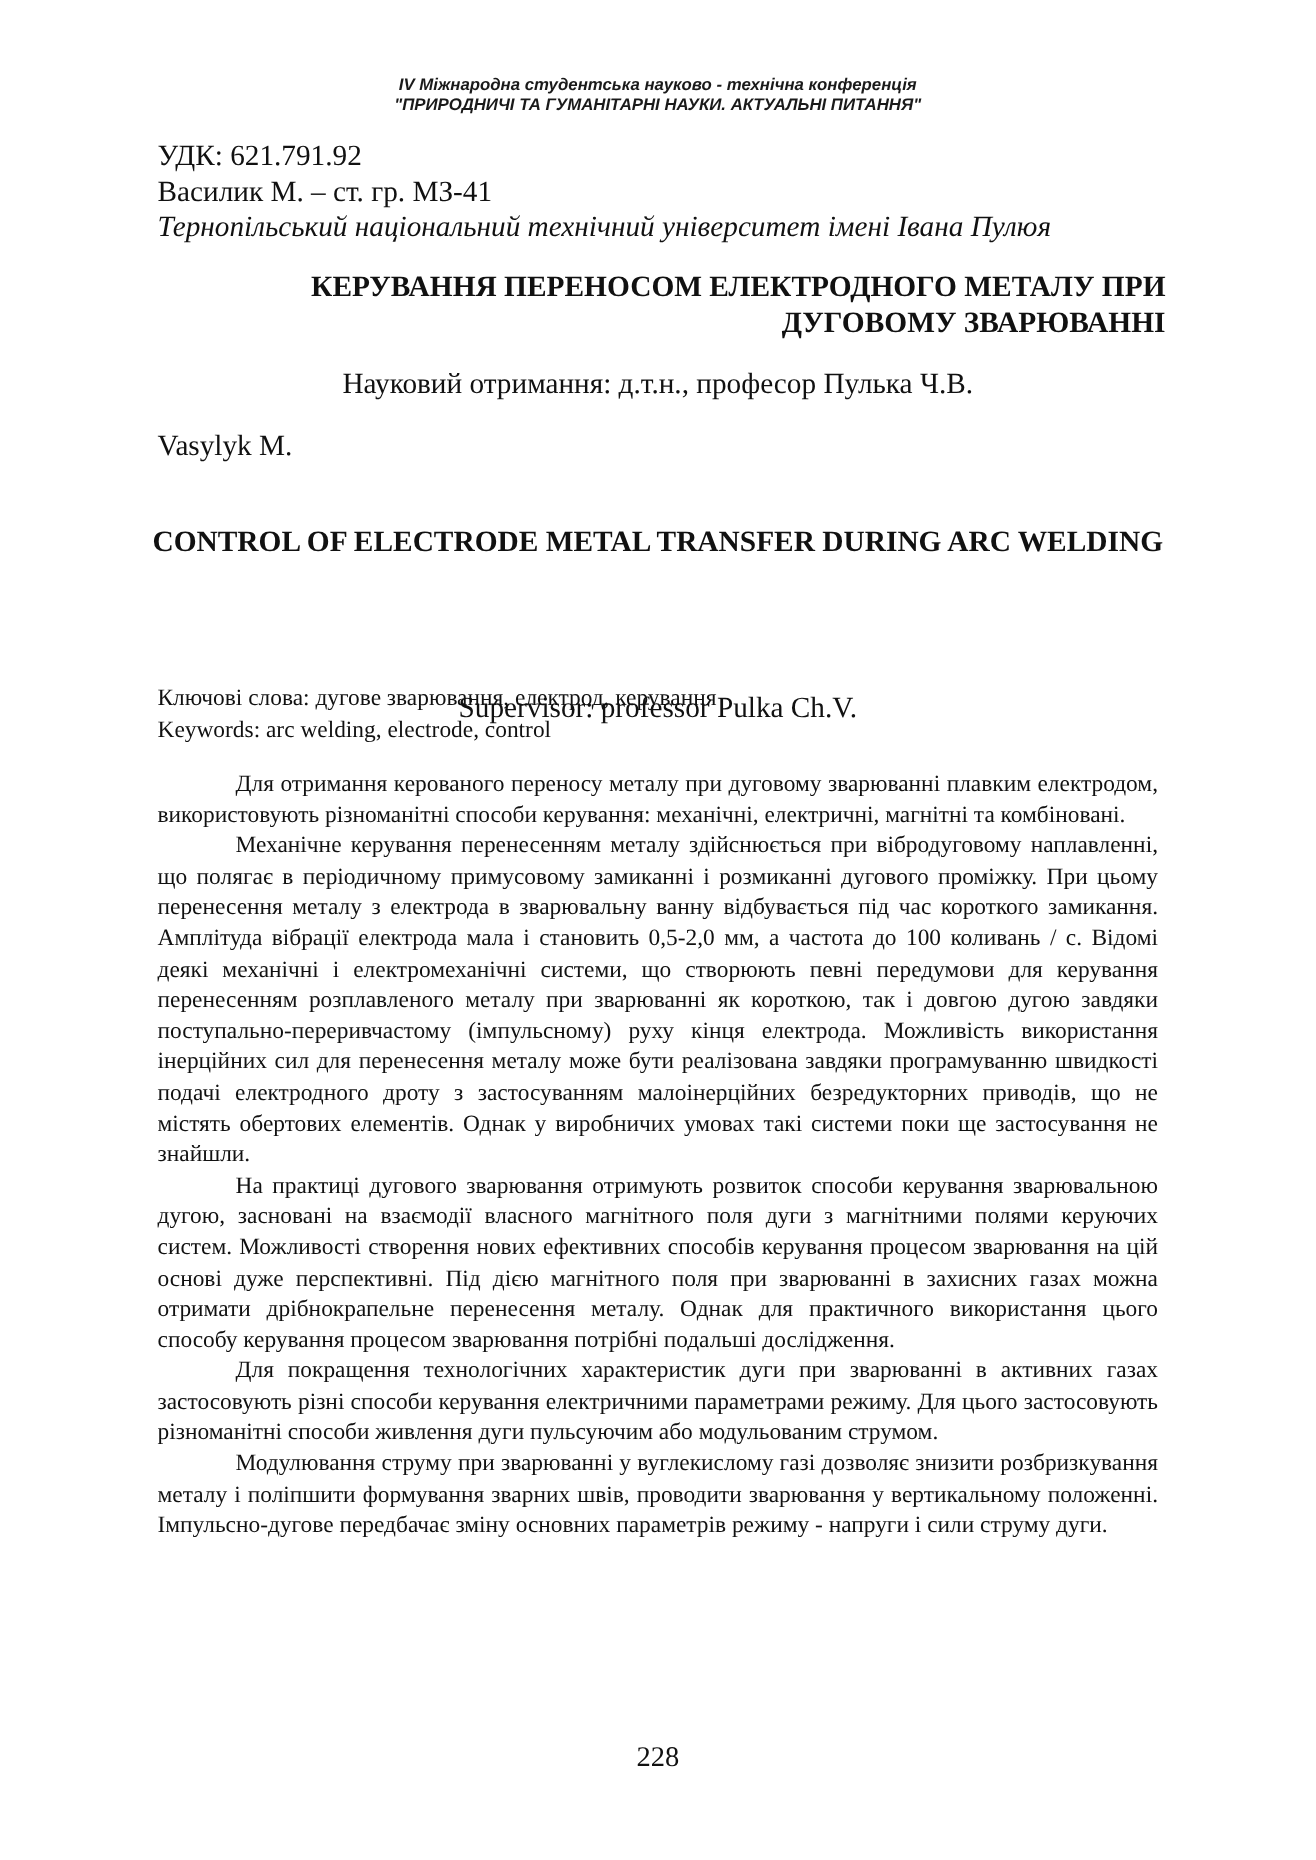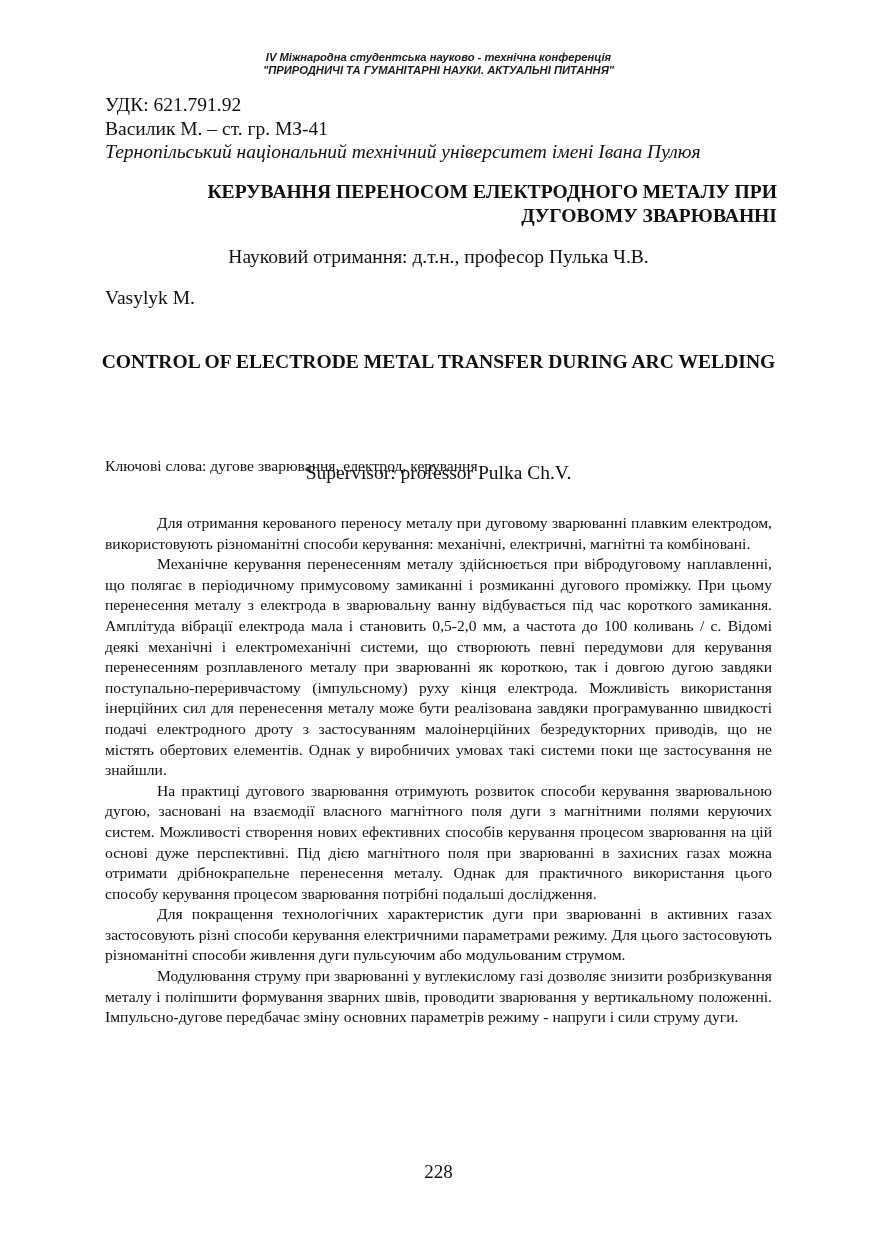--- a/index.html
+++ b/index.html
@@ -145,20 +145,21 @@
   <div class="meta-en">
     <div>Vasylyk M.</div>
   </div>
 
   <div class="title-en">CONTROL OF ELECTRODE METAL TRANSFER DURING ARC WELDING</div>
 
   <div class="supervisor-en">Supervisor: professor Pulka Ch.V.</div>
 
   <div class="keywords">
     <div>Ключові слова: дугове зварювання, електрод, керування</div>
+    <div>Keywords: arc welding, electrode, control</div>
   </div>
 
   <div class="body-text">
     <p>Для отримання керованого переносу металу при дуговому зварюванні плавким електродом, використовують різноманітні способи керування: механічні, електричні, магнітні та комбіновані.</p>
     <p>Механічне керування перенесенням металу здійснюється при вібродуговому наплавленні, що полягає в періодичному примусовому замиканні і розмиканні дугового проміжку. При цьому перенесення металу з електрода в зварювальну ванну відбувається під час короткого замикання. Амплітуда вібрації електрода мала і становить 0,5-2,0 мм, а частота до 100 коливань / с. Відомі деякі механічні і електромеханічні системи, що створюють певні передумови для керування перенесенням розплавленого металу при зварюванні як короткою, так і довгою дугою завдяки поступально-переривчастому (імпульсному) руху кінця електрода. Можливість використання інерційних сил для перенесення металу може бути реалізована завдяки програмуванню швидкості подачі електродного дроту з застосуванням малоінерційних безредукторних приводів, що не містять обертових елементів. Однак у виробничих умовах такі системи поки ще застосування не знайшли.</p>
     <p>На практиці дугового зварювання отримують розвиток способи керування зварювальною дугою, засновані на взаємодії власного магнітного поля дуги з магнітними полями керуючих систем. Можливості створення нових ефективних способів керування процесом зварювання на цій основі дуже перспективні. Під дією магнітного поля при зварюванні в захисних газах можна отримати дрібнокрапельне перенесення металу. Однак для практичного використання цього способу керування процесом зварювання потрібні подальші дослідження.</p>
     <p>Для покращення технологічних характеристик дуги при зварюванні в активних газах застосовують різні способи керування електричними параметрами режиму. Для цього застосовують різноманітні способи живлення дуги пульсуючим або модульованим струмом.</p>
     <p> Модулювання струму при зварюванні у вуглекислому газі дозволяє знизити розбризкування металу і поліпшити формування зварних швів, проводити зварювання у вертикальному положенні. Імпульсно-дугове передбачає зміну основних параметрів режиму - напруги і сили струму дуги.</p>
   </div>
 

